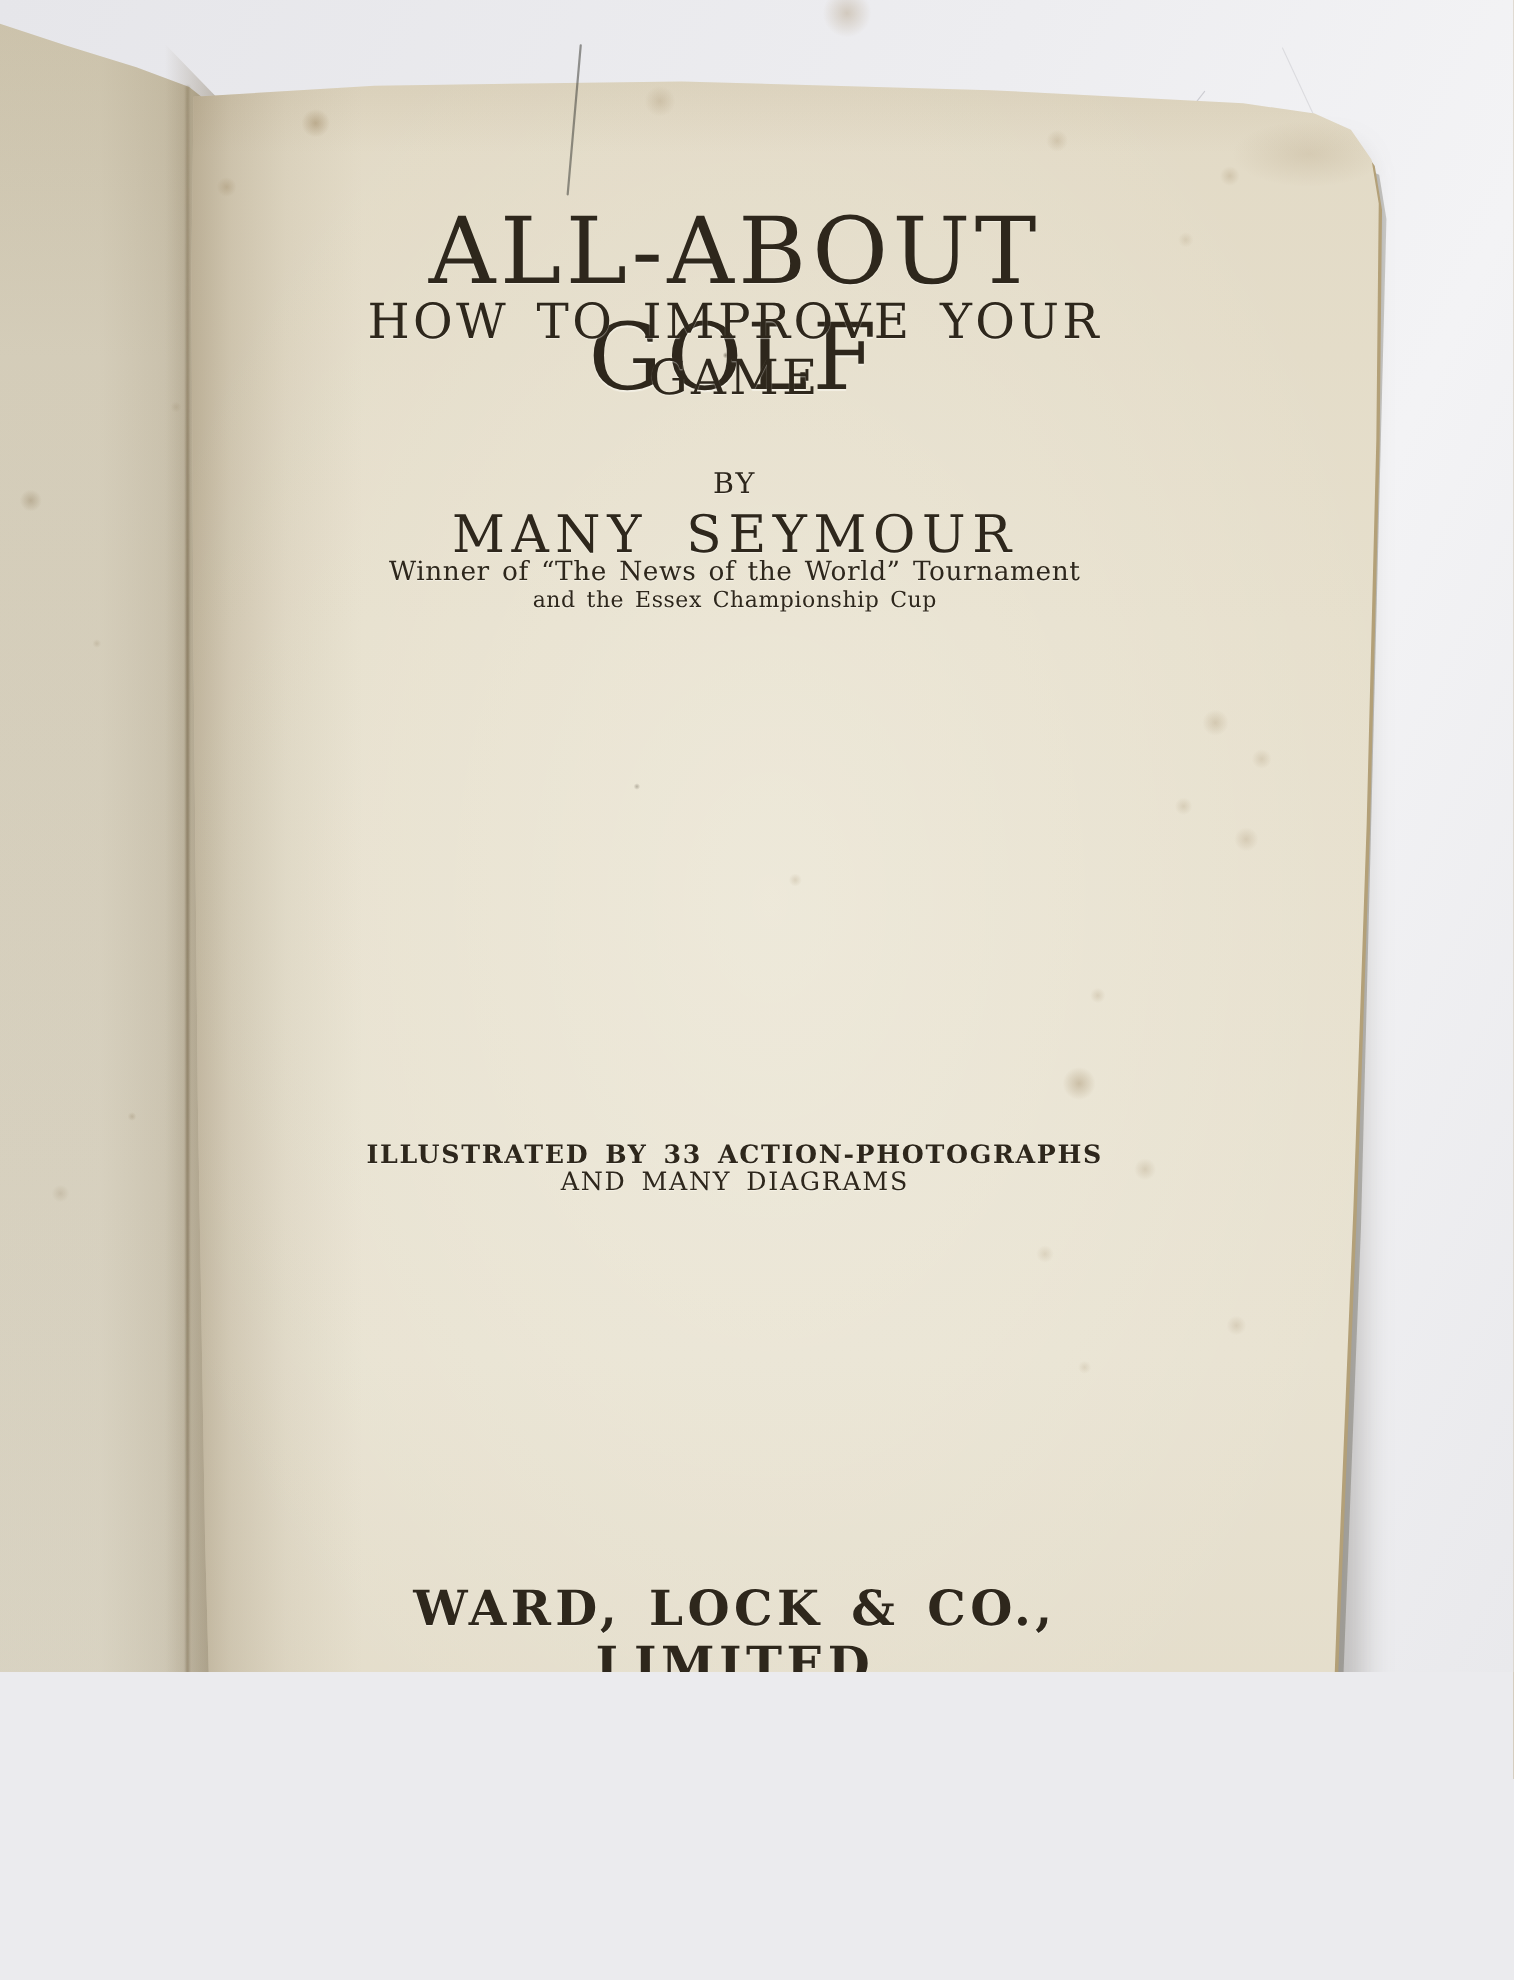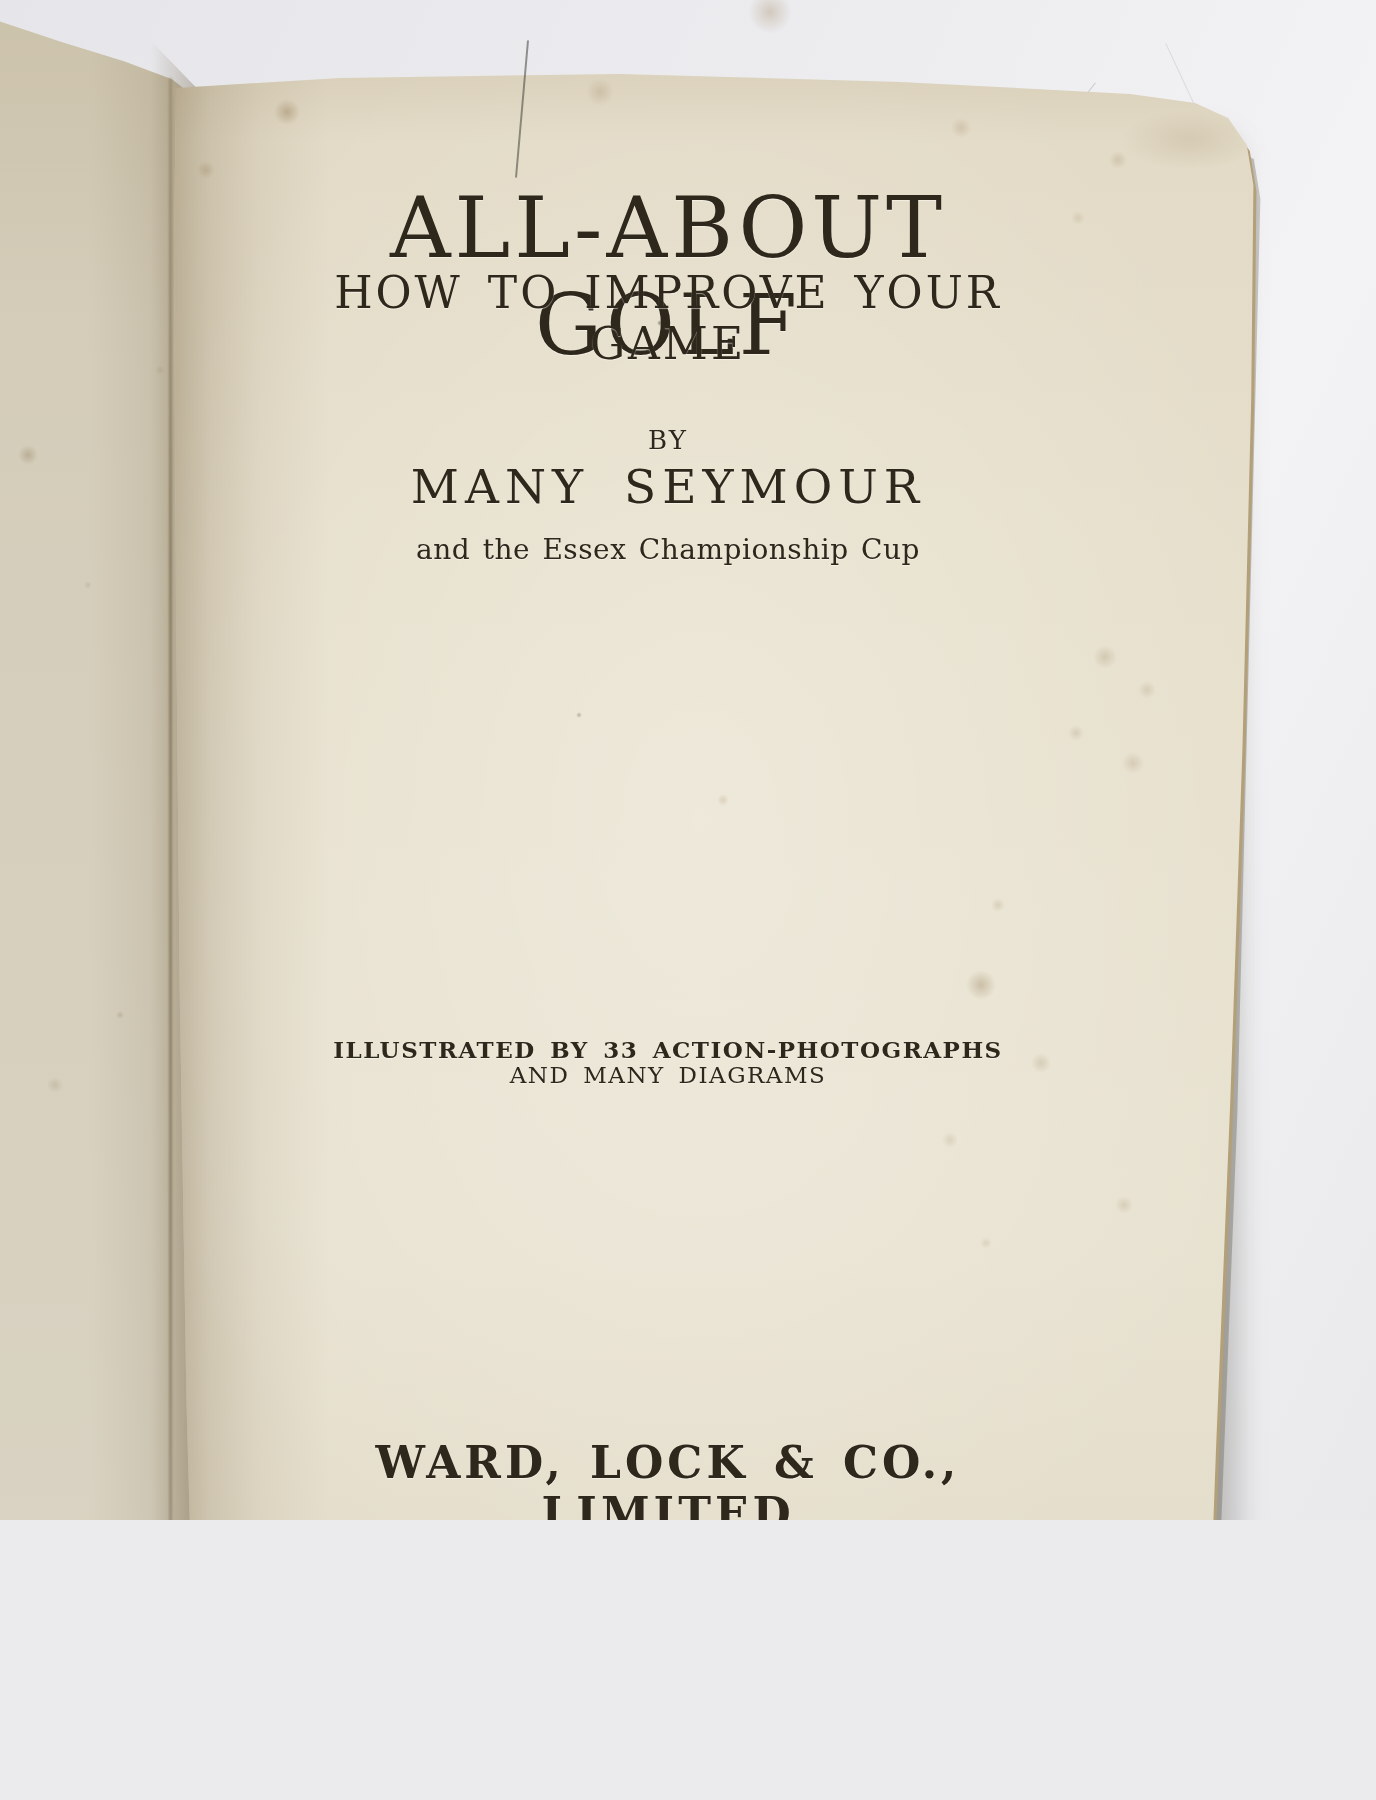--- a/index.html
+++ b/index.html
@@ -137,21 +137,21 @@
 
   
   .tp-text{position:absolute;color:#2e271c;text-align:center;line-height:1.15;
     text-shadow:0 1px 1px rgba(255,255,252,.5);}
   .col{left:268px;width:800px;}
   .title        {top:180px; font-size:84px; letter-spacing:4px;}
   .subtitle     {top:268px; font-size:44px; letter-spacing:3px; word-spacing:8px;}
   .byline       {top:426px; font-size:26px; letter-spacing:2px;}
   .author       {top:460px; font-size:47px; letter-spacing:6px; word-spacing:14px;}
   .credit1      {top:506px; font-size:24px; letter-spacing:.5px; word-spacing:3px;}
-  .credit2      {top:534px; font-size:28px; letter-spacing:.5px; word-spacing:3px;}
+  .credit2      {top:534px; font-size:20px; letter-spacing:.5px; word-spacing:3px;}
   .illus1       {top:1037px;font-size:23px; letter-spacing:1.5px; word-spacing:5px;font-weight:bold;}
   .illus2       {top:1062px;font-size:23px; letter-spacing:1.5px; word-spacing:5px;}
   .publisher    {top:1438px;font-size:44px; letter-spacing:4px; word-spacing:6px;font-weight:bold;}
   .pubcities    {top:1484px;font-size:33px; letter-spacing:3px; word-spacing:6px;}
 </style>
 </head>
 <body>
 
 <div class="scene">
 
@@ -178,18 +178,19 @@
     <div class="recto-stains"></div>
   </div>
 
   <div class="gutter-crease"></div>
   <div class="thread"></div>
 
   <div class="tp-text col title">ALL-ABOUT GOLF</div>
   <div class="tp-text col subtitle">HOW TO IMPROVE YOUR GAME</div>
   <div class="tp-text col byline">BY</div>
   <div class="tp-text col author">MANY SEYMOUR</div>
+  <div class="tp-text col credit1">Winner of “The News of the World” Tournament</div>
   <div class="tp-text col credit2">and the Essex Championship Cup</div>
   <div class="tp-text col illus1">ILLUSTRATED BY 33 ACTION-PHOTOGRAPHS</div>
   <div class="tp-text col illus2">AND MANY DIAGRAMS</div>
   <div class="tp-text col publisher">WARD, LOCK &amp; CO., LIMITED</div>
 
 </div>
 
 </body></html>

